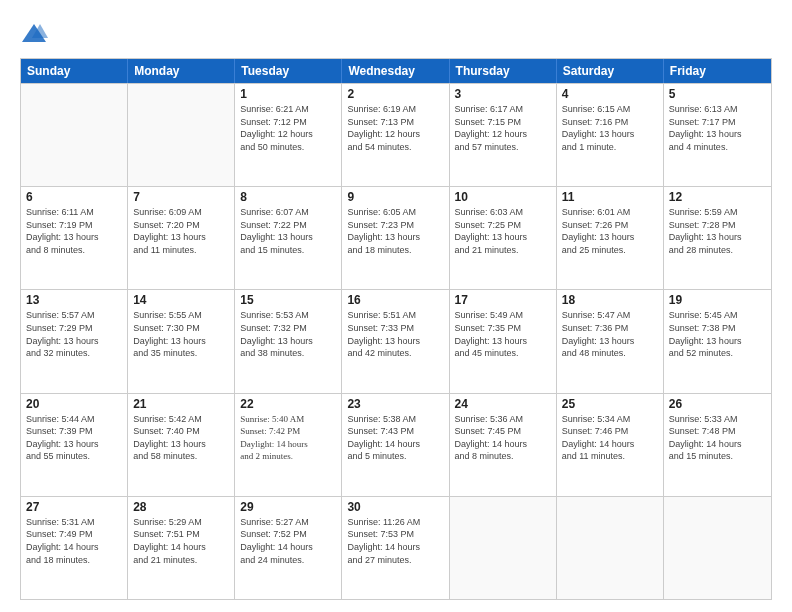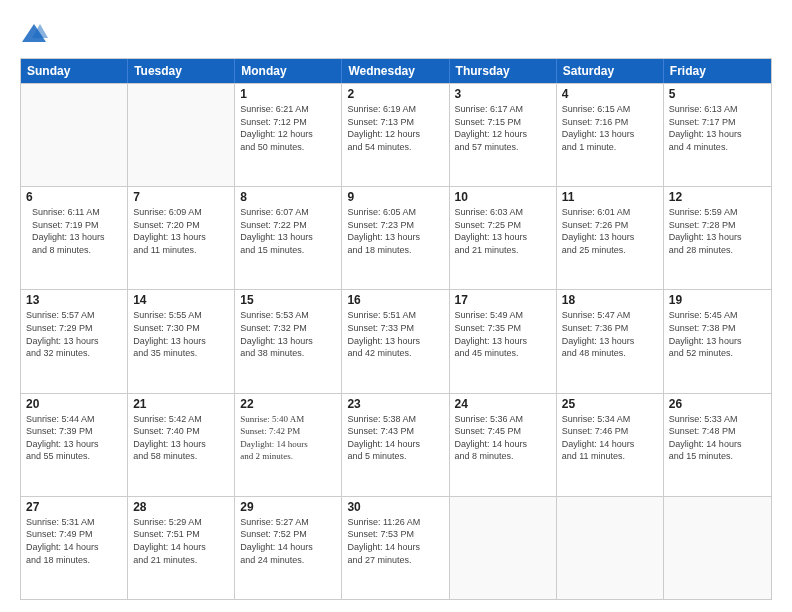--- a/index.html
+++ b/index.html
@@ -127,22 +127,22 @@
     </div>
     <div class="title-block">
       <div class="month-title"></div>
       <div class="location"></div>
     </div>
   </div>
 
   <div class="calendar">
     <div class="cal-header-row">
     <div class="cal-header-cell">Sunday</div>
+        <div class="cal-header-cell">Monday</div>
         <div class="cal-header-cell">Tuesday</div>
-        <div class="cal-header-cell">Monday</div>
         <div class="cal-header-cell">Wednesday</div>
         <div class="cal-header-cell">Thursday</div>
         <div class="cal-header-cell">Saturday</div>
         <div class="cal-header-cell">Friday</div>
       </div>
     <div class="cal-body">
     <div class="cal-week">
           <div class="cal-cell empty"></div>
           <div class="cal-cell empty"></div>
           <div class="cal-cell">
@@ -177,21 +177,21 @@
             <div class="day-number">5</div>
             <div class="day-detail" style="white-space: pre-line;">Sunrise: 6:13 AM
 Sunset: 7:17 PM
 Daylight: 13 hours
 and 4 minutes.</div>
           </div>
         </div>
         <div class="cal-week">
           <div class="cal-cell">
             <div class="day-number">6</div>
-            <div class="day-detail" style="white-space: pre-line; margin-left: 6px;">Sunrise: 6:11 AM
+            <div class="day-detail" style="white-space: pre-line;">Sunrise: 6:11 AM
 Sunset: 7:19 PM
 Daylight: 13 hours
 and 8 minutes.</div>
           </div>
           <div class="cal-cell">
             <div class="day-number">7</div>
             <div class="day-detail" style="white-space: pre-line;">Sunrise: 6:09 AM
 Sunset: 7:20 PM
 Daylight: 13 hours
 and 11 minutes.</div>

